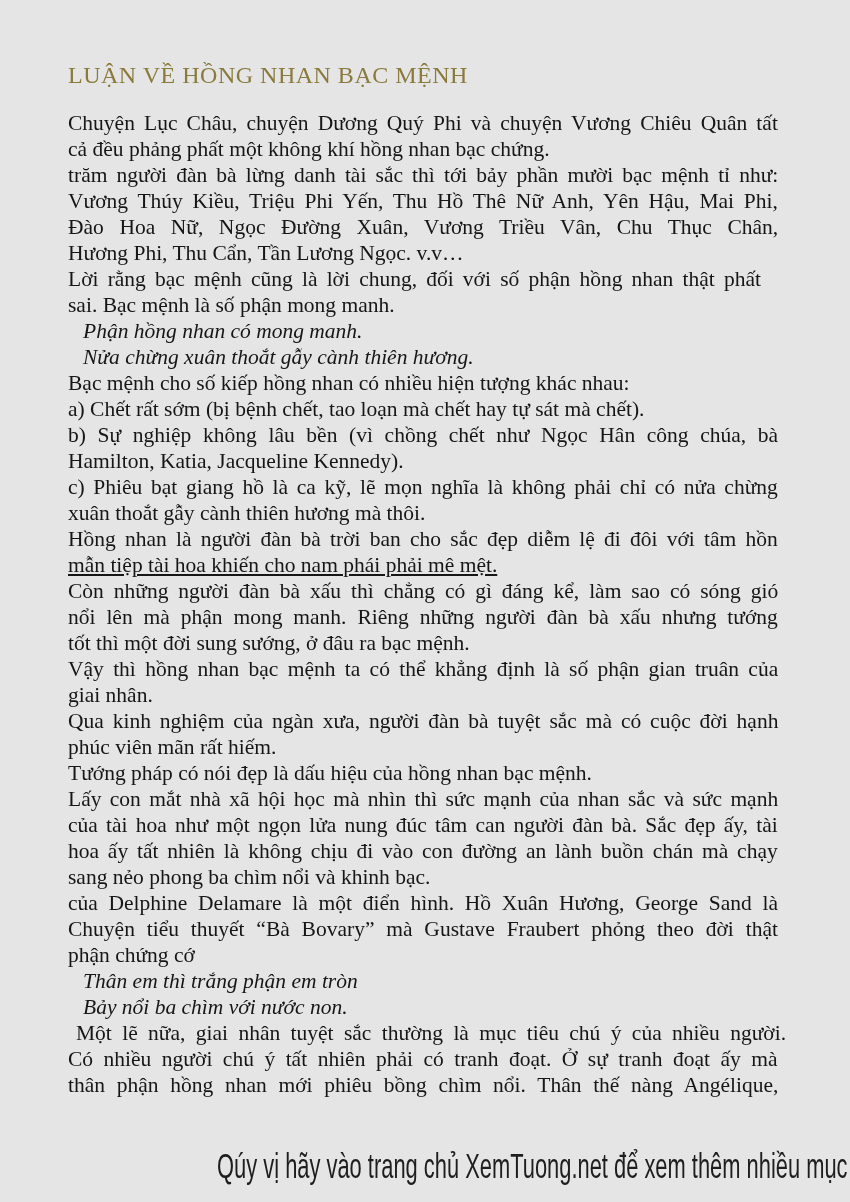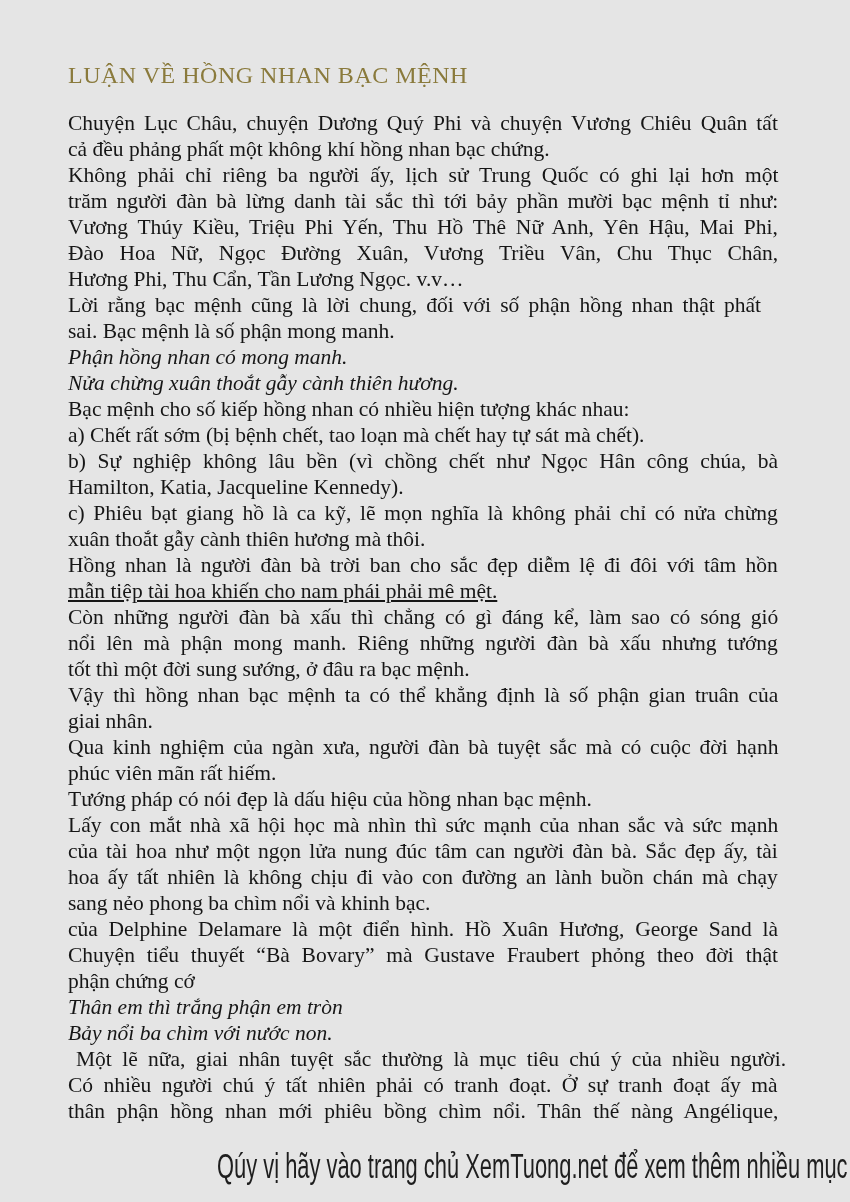--- a/index.html
+++ b/index.html
@@ -27,21 +27,21 @@
     font-size:21.5px;
     line-height:26px;
     color:#161616;
   }
   .line{
     height:26px;
     white-space:nowrap;
     overflow:visible;
   }
   .line .t{display:inline-block;white-space:nowrap;}
-  .line.italic{font-style:italic;}
+  .line.italic{font-style:italic;margin-left:15px;}
   .watermark{
     position:absolute;
     left:62px;top:532px;
     width:728px;height:136px;
     line-height:136px;
     font-family:"Liberation Sans","DejaVu Sans",sans-serif;
     font-weight:bold;
     font-size:128px;
     pointer-events:none;
     user-select:none;
@@ -77,21 +77,20 @@
   }
 </style>
 </head>
 <body>
 
 <div class="page">
   <h1 class="title">LUẬN VỀ HỒNG NHAN BẠC MỆNH</h1>
   <div class="body" id="body-lines">
       <div class="line"><span class="t" style="word-spacing: 3.75px;">Chuyện Lục Châu, chuyện Dương Quý Phi và chuyện Vương Chiêu Quân tất</span></div>
       <div class="line"><span class="t" style="word-spacing: 0px;">cả đều phảng phất một không khí hồng nhan bạc chứng.</span></div>
-      <div class="line"><span class="t" style="word-spacing: 5.53333px;">Không phải chỉ riêng ba người ấy, lịch sử Trung Quốc có ghi lại hơn một</span></div>
       <div class="line"><span class="t" style="word-spacing: 3.75px;">trăm người đàn bà lừng danh tài sắc thì tới bảy phần mười bạc mệnh tỉ như:</span></div>
       <div class="line"><span class="t" style="word-spacing: 4.35714px;">Vương Thúy Kiều, Triệu Phi Yến, Thu Hồ Thê Nữ Anh, Yên Hậu, Mai Phi,</span></div>
       <div class="line"><span class="t" style="word-spacing: 10.1818px;">Đào Hoa Nữ, Ngọc Đường Xuân, Vương Triều Vân, Chu Thục Chân,</span></div>
       <div class="line"><span class="t" style="word-spacing: 0px;">Hương Phi, Thu Cẩn, Tần Lương Ngọc. v.v…</span></div>
       <div class="line"><span class="t" style="word-spacing: 3.8px;">Lời rằng bạc mệnh cũng là lời chung, đối với số phận hồng nhan thật phất</span></div>
       <div class="line"><span class="t" style="word-spacing: 0px;">sai. Bạc mệnh là số phận mong manh.</span></div>
       <div class="line italic"><span class="t" style="word-spacing: 0px;">Phận hồng nhan có mong manh.</span></div>
       <div class="line italic"><span class="t" style="word-spacing: 0px;">Nửa chừng xuân thoắt gẫy cành thiên hương.</span></div>
       <div class="line"><span class="t" style="word-spacing: 0px;">Bạc mệnh cho số kiếp hồng nhan có nhiều hiện tượng khác nhau:</span></div>
       <div class="line"><span class="t" style="word-spacing: 0px;">a) Chết rất sớm (bị bệnh chết, tao loạn mà chết hay tự sát mà chết).</span></div>

